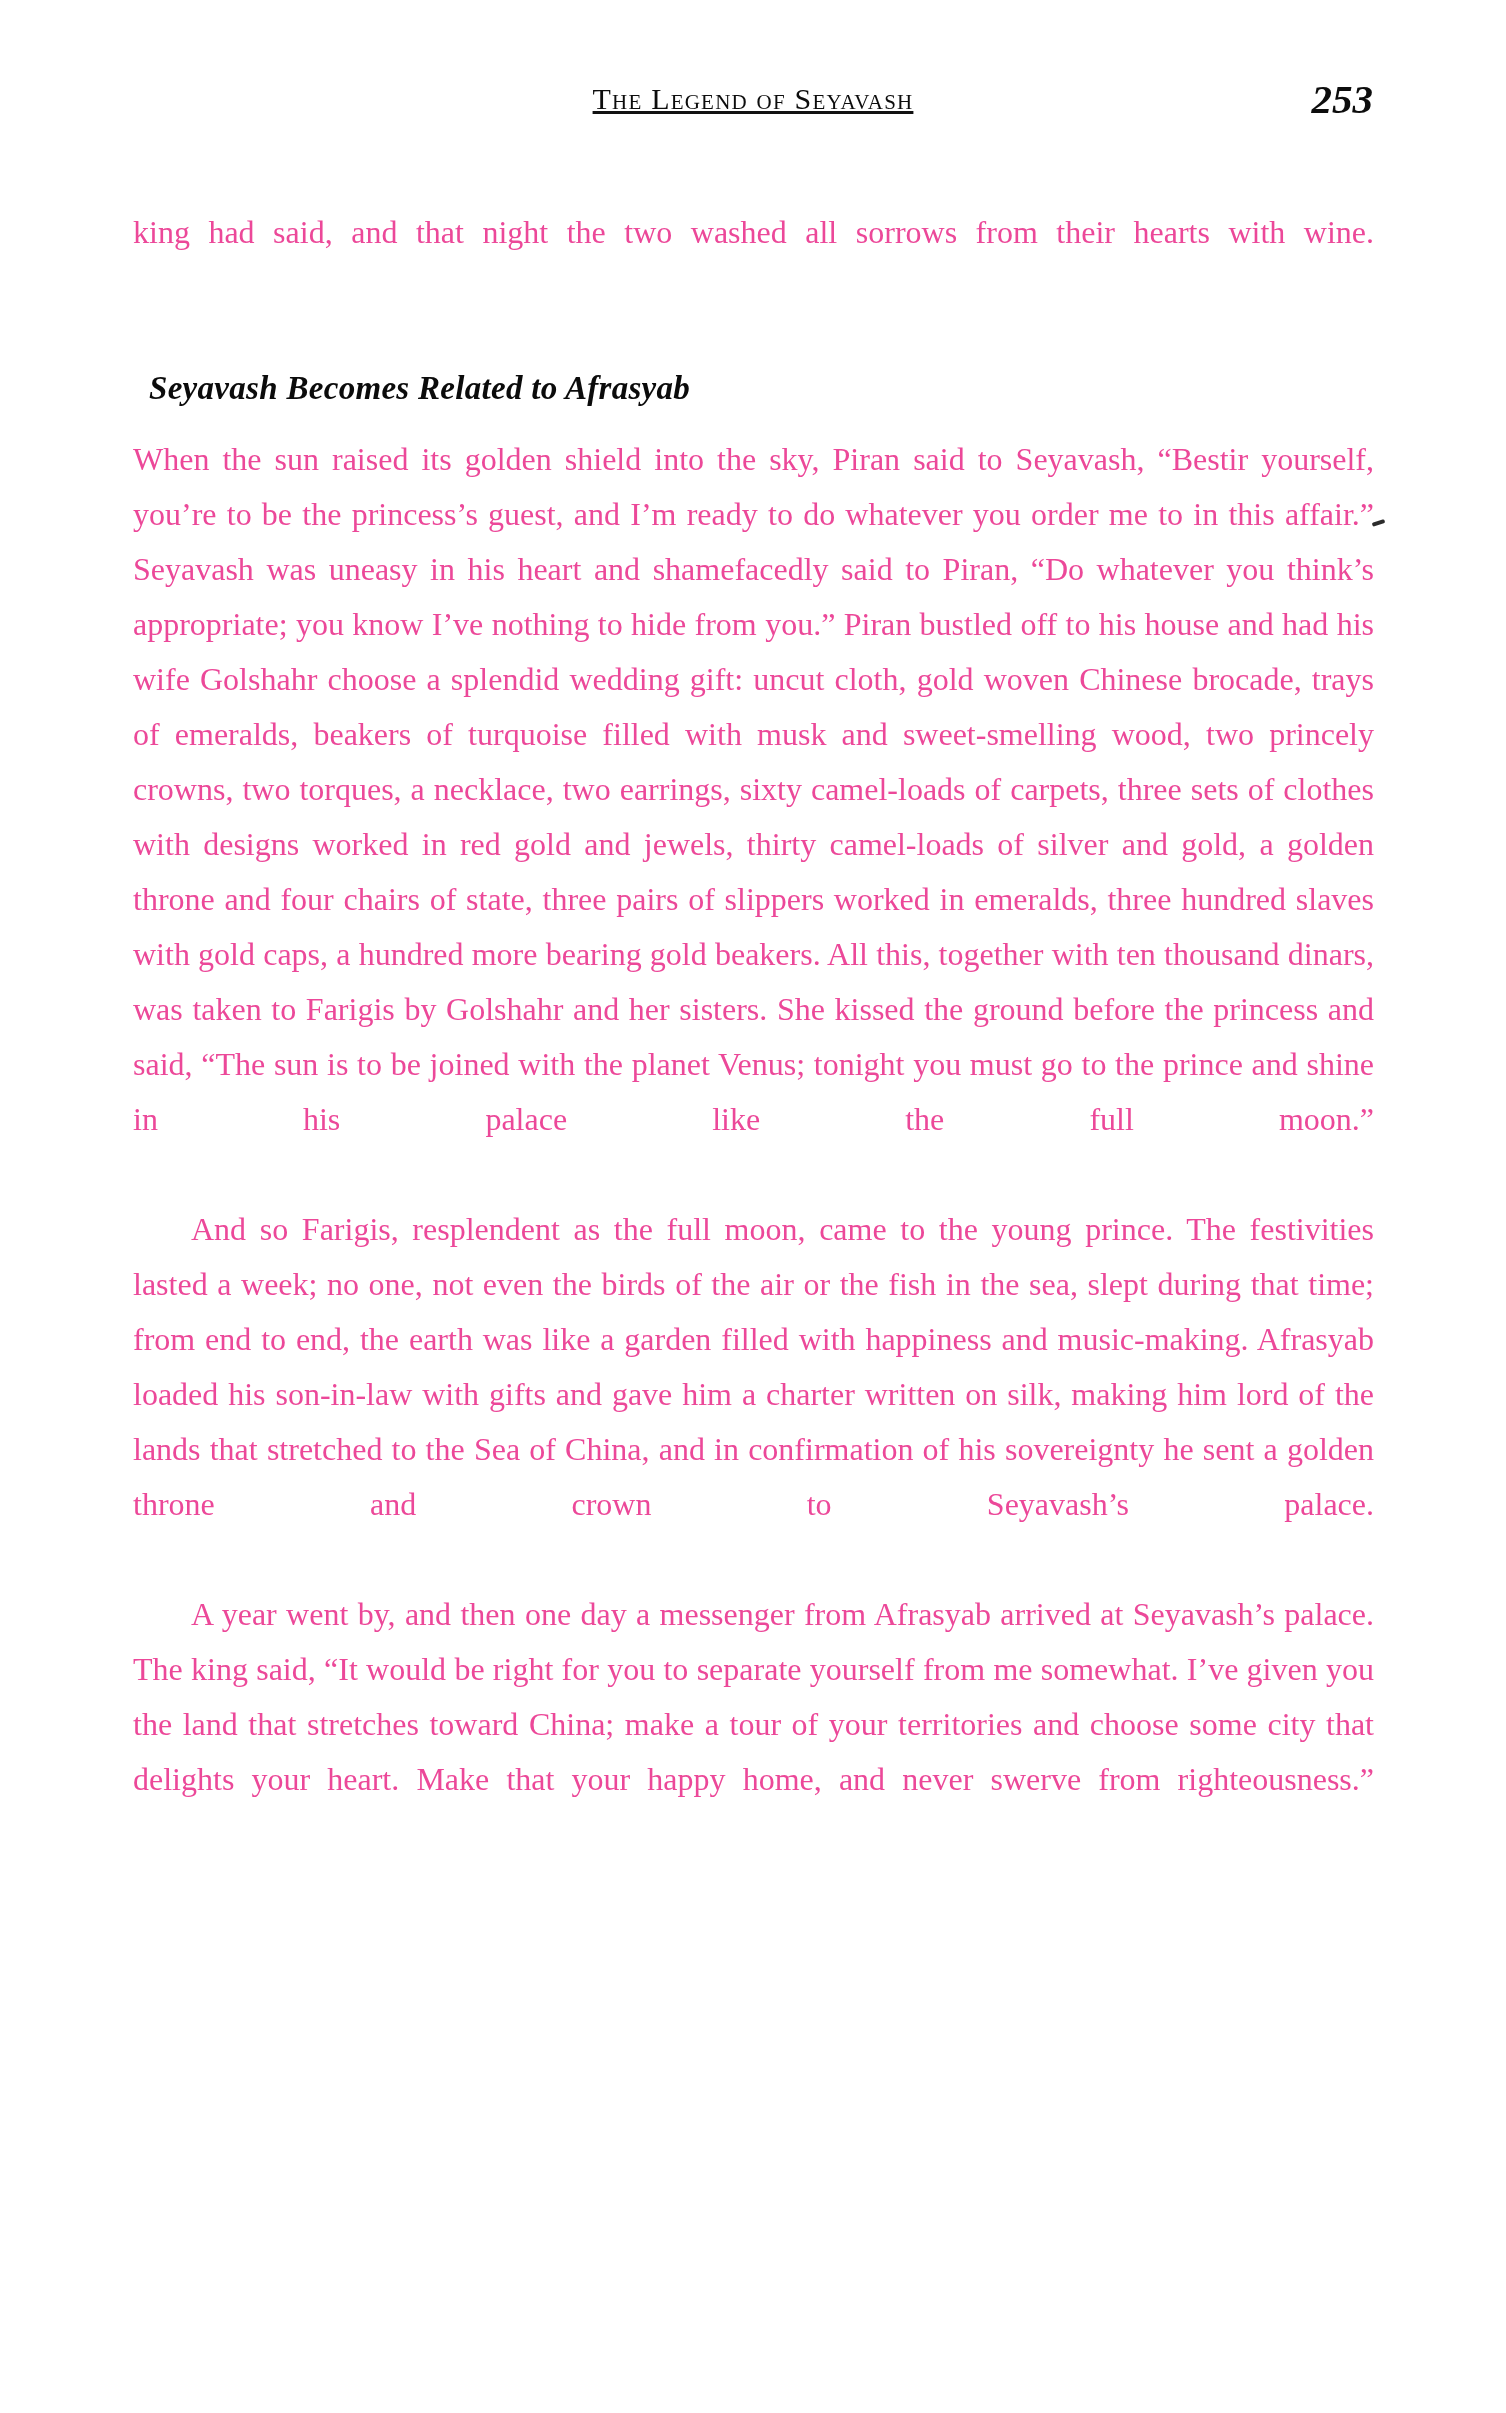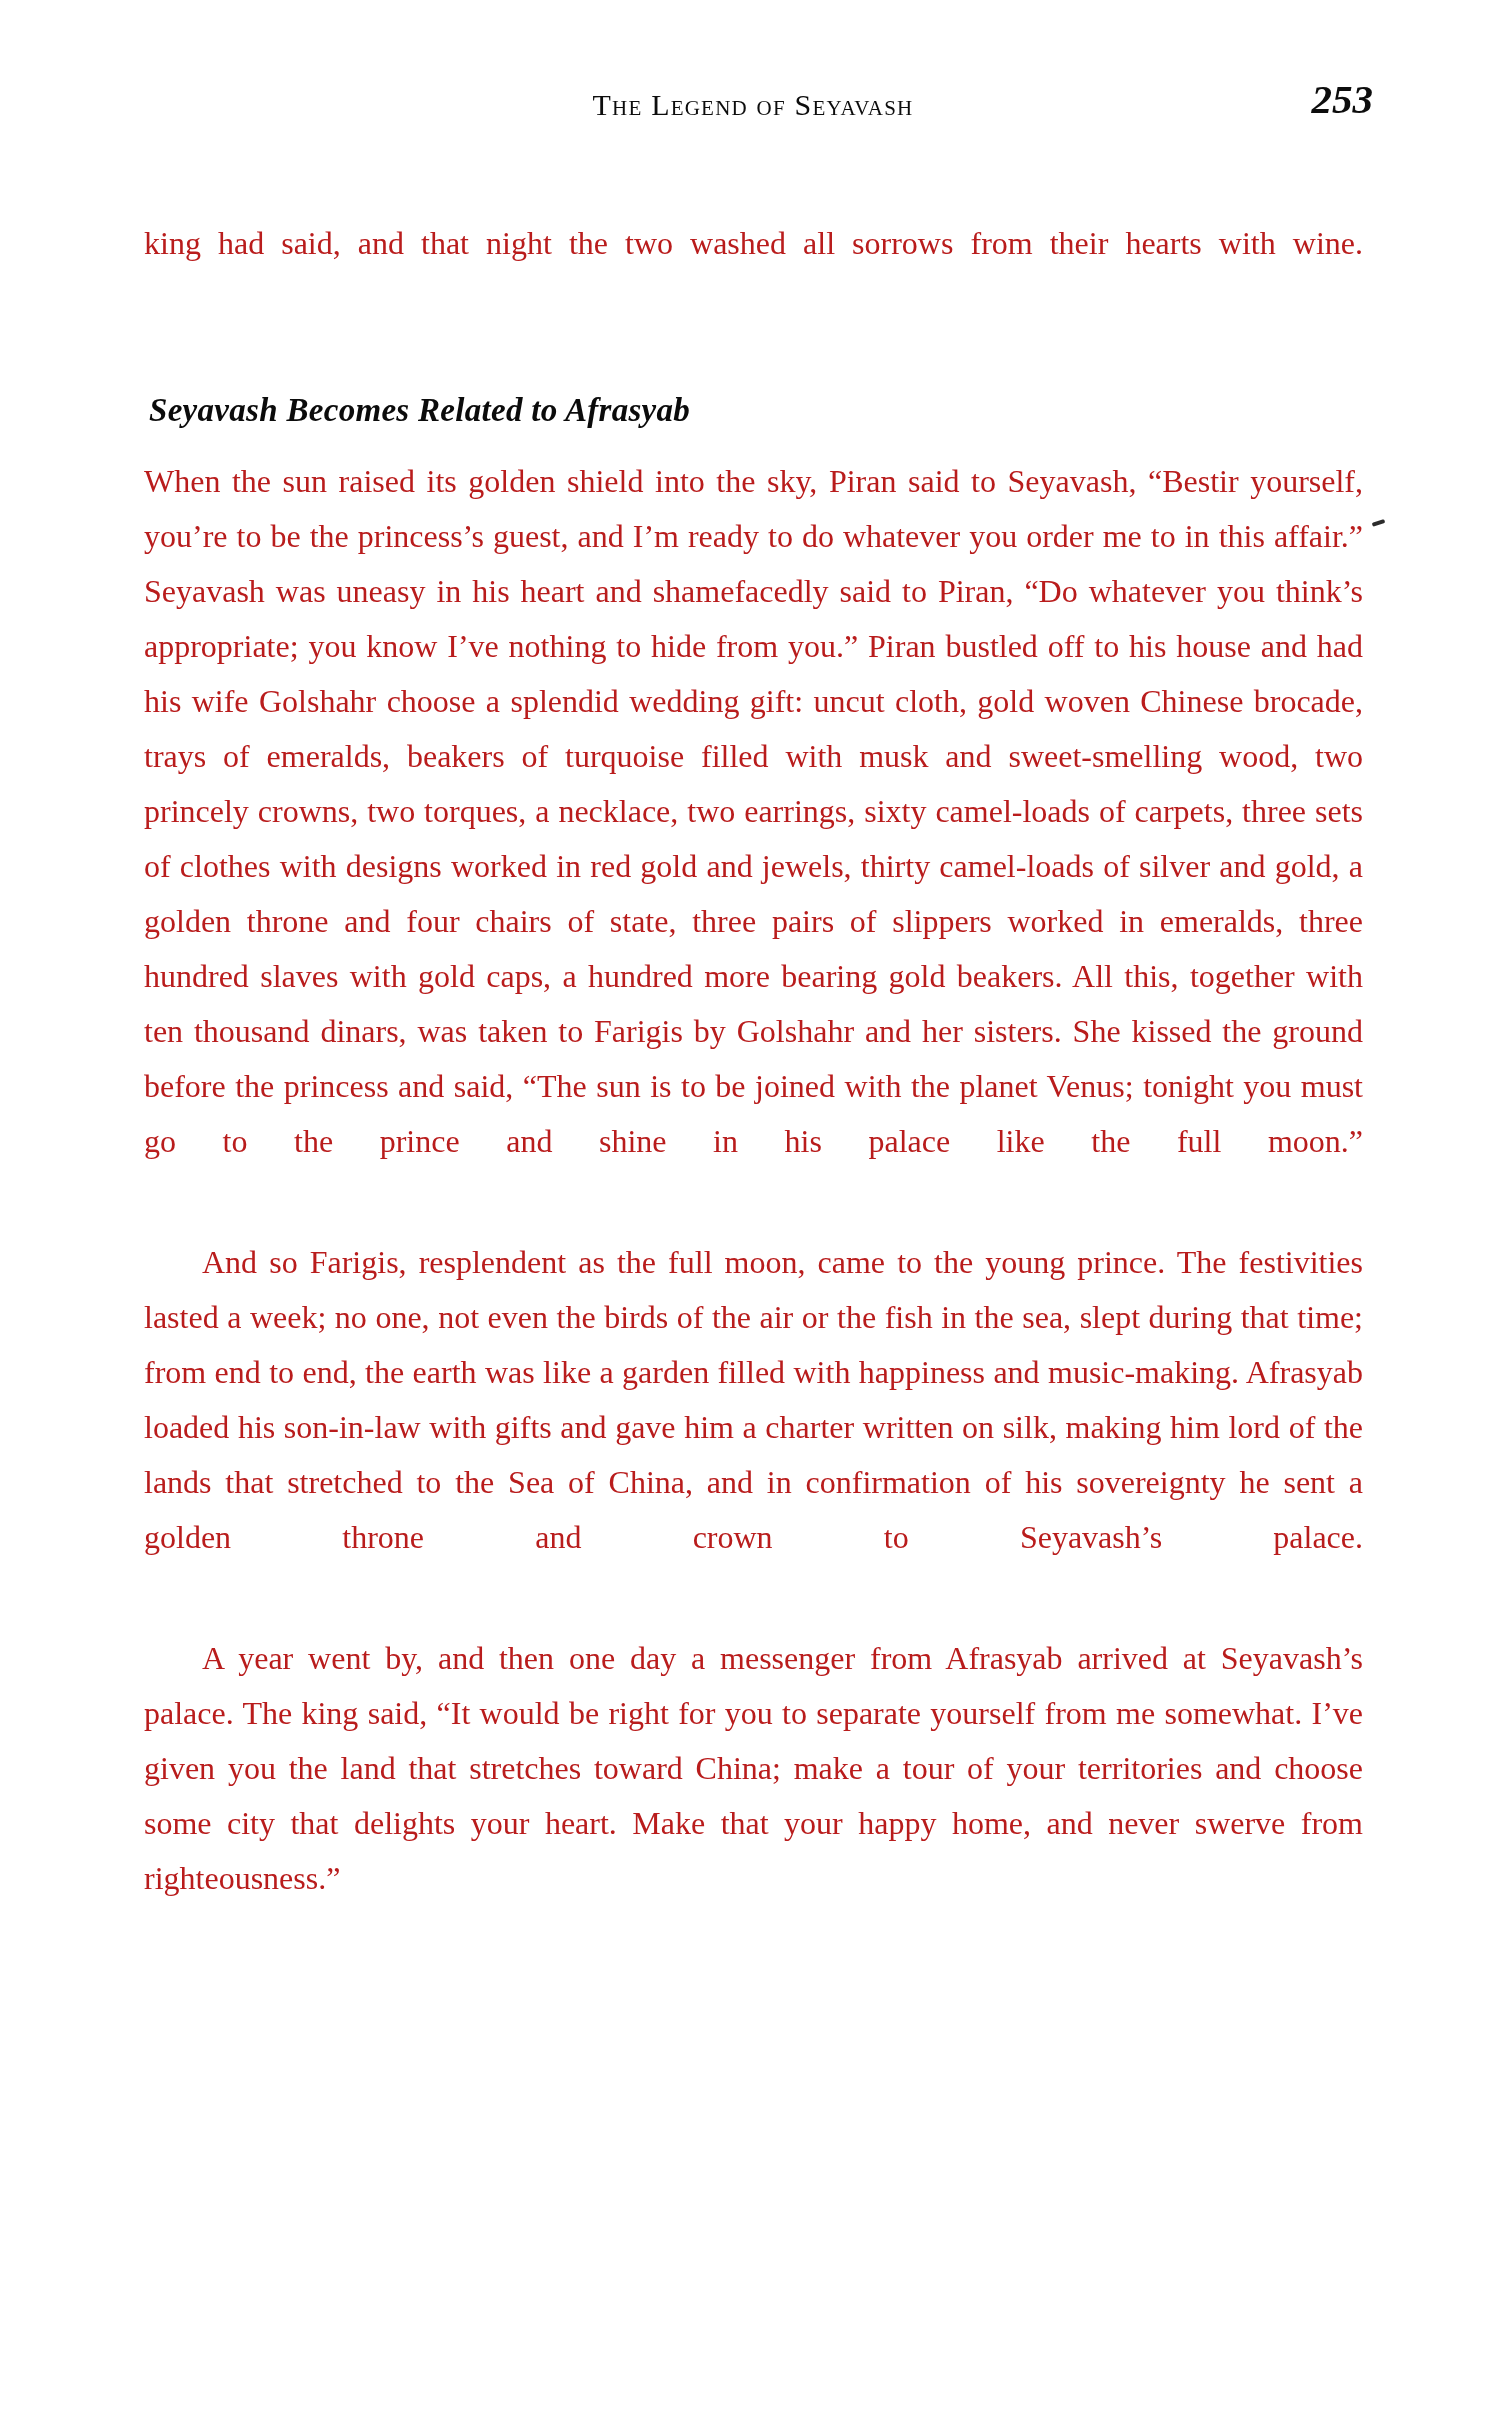--- a/index.html
+++ b/index.html
@@ -21,22 +21,23 @@
   }
 
   
   .running-head {
     position: absolute;
     left: 133px;
     right: 133px;
     top: 75px;
     height: 47px;
     display: flex;
-    align-items: flex-end;
+    align-items: center;
     justify-content: center;
+    text-decoration: underline;
   }
 
   .running-head-title {
     font-variant: small-caps;
     font-size: 30px;
     letter-spacing: 1.2px;
     white-space: nowrap;
     color: #0d0d0d;
   }
 
@@ -52,28 +53,28 @@
 
   
   .textblock {
     position: absolute;
     left: 133px;
     top: 205px;
     width: 1241px;
   }
 
   p.body {
-    margin: 11px;
+    margin: 0;
     text-align: justify;
     text-justify: inter-word;
     font-size: 32px;
     line-height: 55px;
     hyphens: none;
     -webkit-hyphens: none;
-    color: #b91c1c;
+    color: #ec4899;
   }
 
   p.body.indent {
     text-indent: 58px;
   }
 
   p.body.flush {
     text-indent: 0;
   }
 

